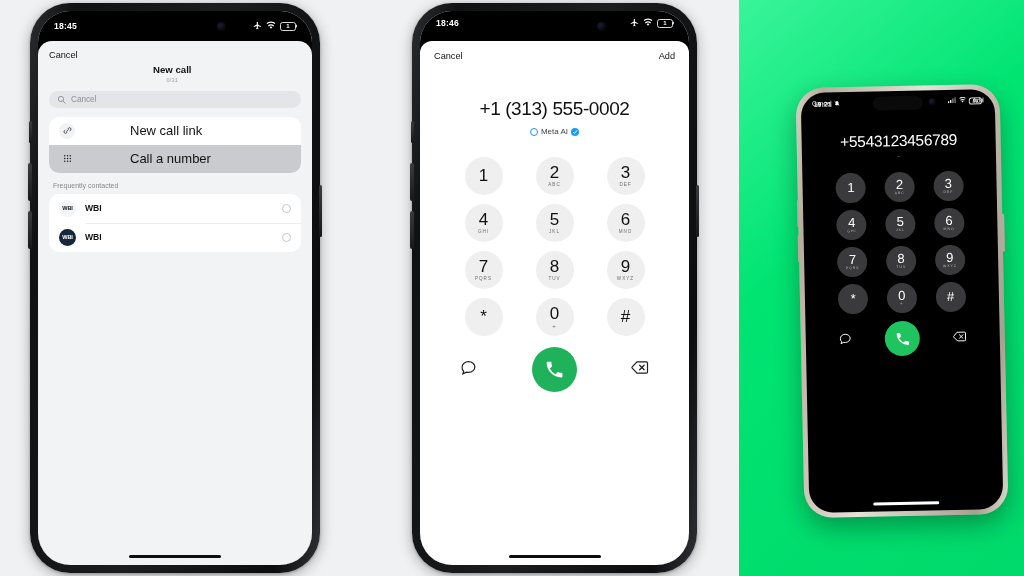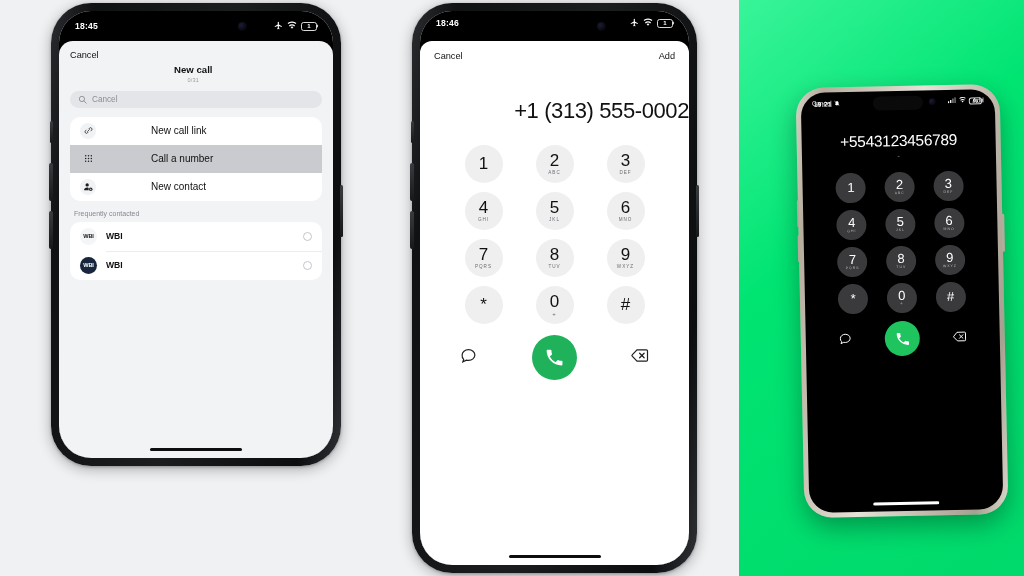--- a/index.html
+++ b/index.html
@@ -72,21 +72,21 @@
   }
   .search-ph { font-size:8.2px; color:#8a8e95; }
   .p1-card { margin:9px 11px 0 11px; background:#fff; border-radius:10px; overflow:hidden; }
   .p1-row { display:flex; align-items:center; gap:9px; height:28px; padding:0 10px; }
   .p1-row.sel { background:#c9cbcf; }
   .p1-row-ic {
     width:16px; height:16px; border-radius:50%; background:#f1f2f4;
     display:flex; align-items:center; justify-content:center; flex:0 0 auto;
   }
   .p1-row.sel .p1-row-ic { background:transparent; }
-  .p1-row-label { font-size:10px; color:#111;padding-left:46px; }
+  .p1-row-label { font-size:13px; color:#111;padding-left:46px; }
   .p1-sechead { font-size:7px; color:#86898f; margin:9px 0 5px 15px; }
   .p1-card2 { margin:0 11px; background:#fff; border-radius:10px; overflow:hidden; }
   .p1-crow { display:flex; align-items:center; gap:9px; height:29px; padding:0 10px; position:relative; }
   .p1-crow + .p1-crow::before { content:""; position:absolute; left:36px; right:0; top:0; height:1px; background:#ececee; }
   .avatar { width:17px; height:17px; border-radius:50%; display:flex; align-items:center; justify-content:center; flex:0 0 auto; }
   .avatar.light { background:#f4f5f6; color:#14161a; }
   .avatar.dark  { background:#17263c; color:#fff; }
   .avatar-txt { font-size:5.6px; font-weight:700; letter-spacing:-.2px; }
   .p1-cname { font-size:8.6px; font-weight:700; color:#111; flex:1; }
   .radio { width:9px; height:9px; border-radius:50%; border:1.1px solid #c2c5ca; flex:0 0 auto; }
@@ -119,21 +119,21 @@
   .dark-dial .key .kd { color:#fff; }
   .dark-dial .key .kl { color:#b9b9bd; }
 </style>
 </head>
 <body>
 
 <div class="stage">
 
   <div class="green-panel"></div>
 
-  <div class="phone" style="left:51px; top:3px; width:290px; height:463px;">
+  <div class="phone" style="left:30px; top:3px; width:290px; height:570px;">
     <div class="frame"></div>
     <div class="side-btn" style="left:-1.5px; top:118px; width:3px; height:22px;"></div>
     <div class="side-btn" style="left:-2px; top:160px; width:3.5px; height:38px;"></div>
     <div class="side-btn" style="left:-2px; top:208px; width:3.5px; height:38px;"></div>
     <div class="side-btn" style="right:-2px; top:182px; width:3.5px; height:52px;"></div>
 
     <div class="screen" style="left:8px; top:8px; right:8px; bottom:8px;">
       <div style="position:absolute;inset:0;background:#000;"></div>
 
       <div class="statusbar" style="height:30px; padding:0 16px; font-size:8.6px;">
@@ -195,32 +195,20 @@
                   <circle cx="4.5" cy="12" r="2"></circle>
                   <circle cx="12" cy="12" r="2"></circle>
                   <circle cx="19.5" cy="12" r="2"></circle>
                   <circle cx="4.5" cy="19.5" r="2"></circle>
                   <circle cx="12" cy="19.5" r="2"></circle>
                   <circle cx="19.5" cy="19.5" r="2"></circle>
                 </svg>
             </span>
             <span class="p1-row-label">Call a number</span>
           </div>
-          <div class="p1-row">
-            <span class="p1-row-ic">
-              <svg width="10" height="10" viewBox="0 0 24 24" fill="#1c1e22">
-                  <circle cx="10" cy="7" r="4"></circle>
-                  <path d="M2.5 20c0-4.2 3.4-6.6 7.5-6.6 1.3 0 2.5.25 3.5.7V20z"></path>
-                  <circle cx="18.5" cy="17.5" r="4.2"></circle>
-                  <path d="M18 15.4h1v4.2h-1z" fill="#fff"></path>
-                  <path d="M16.4 17h4.2v1h-4.2z" fill="#fff"></path>
-                </svg>
-            </span>
-            <span class="p1-row-label">New contact</span>
-          </div>
         </div>
 
         <div class="p1-sechead">Frequently contacted</div>
 
         <div class="p1-card2">
           <div class="p1-crow">
             <span class="avatar light">
               <span class="avatar-txt">WBI</span>
             </span>
             <span class="p1-cname">WBI</span>
@@ -268,22 +256,31 @@
       </div>
       <div class="dyn-island" style="top:6px; width:68px; height:19px;"></div>
       <div class="dyn-cam" style="left:50%; margin-left:42px; top:11px; width:9px; height:9px;"></div>
 
       <div style="position:absolute; left:0; right:0; top:30px; bottom:0; background:#fff; border-radius:12px 12px 0 0;">
         <div class="dial-head" style="padding:10px 14px 0 14px; font-size:9.2px;">
           <span>Cancel</span>
           <span>Add</span>
         </div>
 
-        <div class="dial-num" style="margin-top:37px; font-size:22px; letter-spacing:-.4px;text-align:right;">+1 (313) 555-0002</div>
-
+        <div class="dial-num" style="margin-top:37px; font-size:19px; letter-spacing:-.4px;">+1 (313) 555-0002</div>
+
+        <div class="dial-sub" style="margin-top:7px;">
+          <span class="meta-ring" style="width:8px; height:8px;"></span>
+          <span class="meta-txt" style="font-size:8px;">Meta AI</span>
+          <span class="verified" style="width:8px; height:8px;">
+            <svg width="6" height="6" viewBox="0 0 24 24" fill="none" stroke="#fff" stroke-width="4" stroke-linecap="round" stroke-linejoin="round">
+                <polyline points="5,13 10,18 19,7"></polyline>
+              </svg>
+          </span>
+        </div>
 
         <div class="keypad" style="margin:21px 28px 0 28px; row-gap:9px;">
           <div class="key" style="width:38px;height:38px;">
               <span class="kd" style="font-size:17px;">1</span>
               <span class="kl" style="font-size:4.6px;margin-top:2px;"></span>
             </div>
           <div class="key" style="width:38px;height:38px;">
               <span class="kd" style="font-size:17px;">2</span>
               <span class="kl" style="font-size:4.6px;margin-top:2px;">ABC</span>
             </div>

